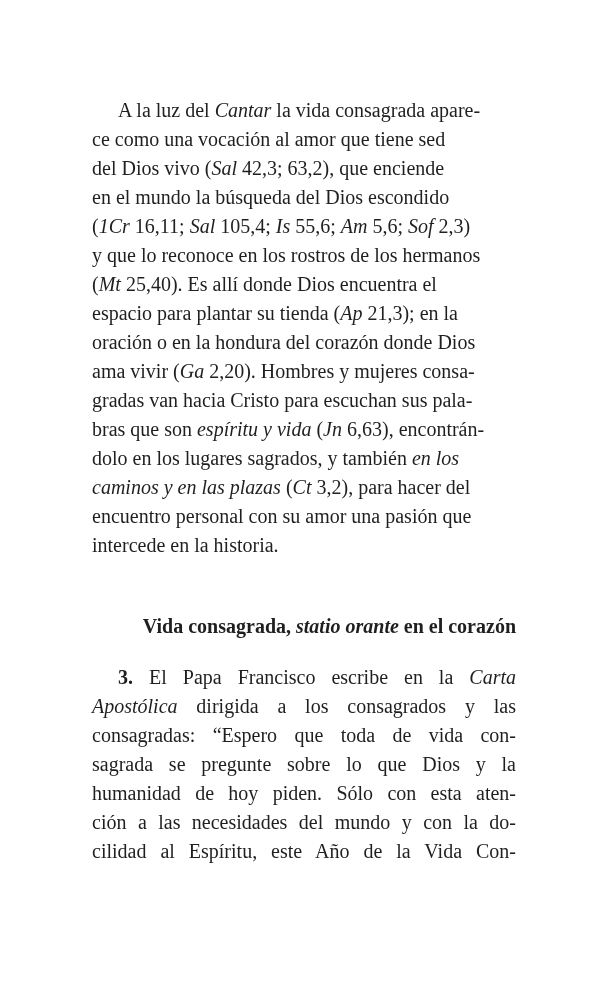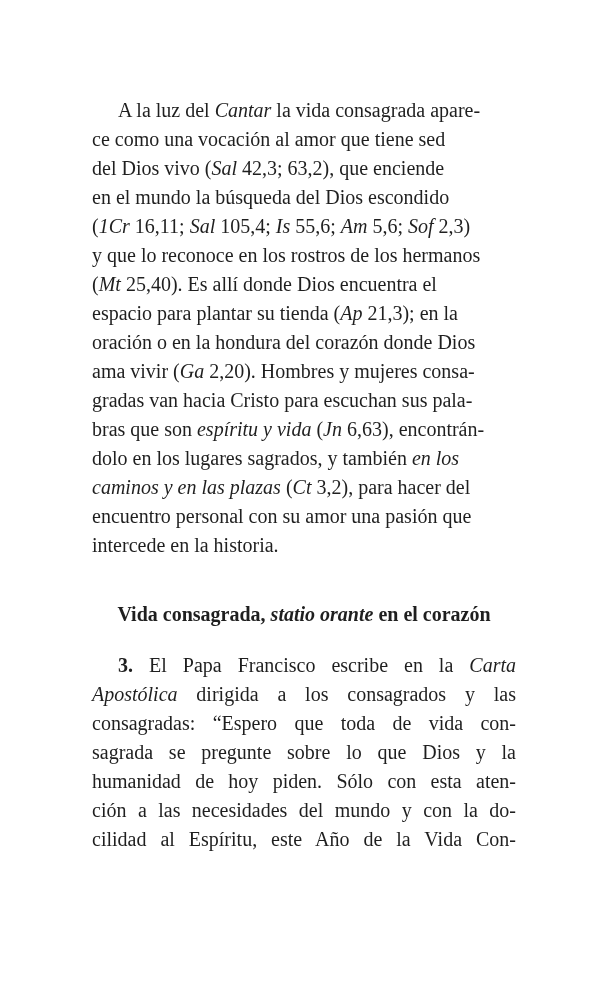--- a/index.html
+++ b/index.html
@@ -30,24 +30,24 @@
   .body {
     text-align: justify;
     text-indent: 26px;
   }
   
   .body.cont {
     text-align-last: justify;
   }
   .heading {
     font-weight: bold;
-    text-align: center;
+    text-align: right;
     text-indent: 0;
     white-space: nowrap;
-    margin-top: 40px;
+    margin-top: 52px;
     margin-bottom: 22px;
   }
   .seg.i { font-style: italic; }
   .seg.b { font-weight: bold; }
   .page-number {
     position: absolute;
     left: 93px;
     top: 898px;
     font-size: 24px;
     line-height: 29px;

